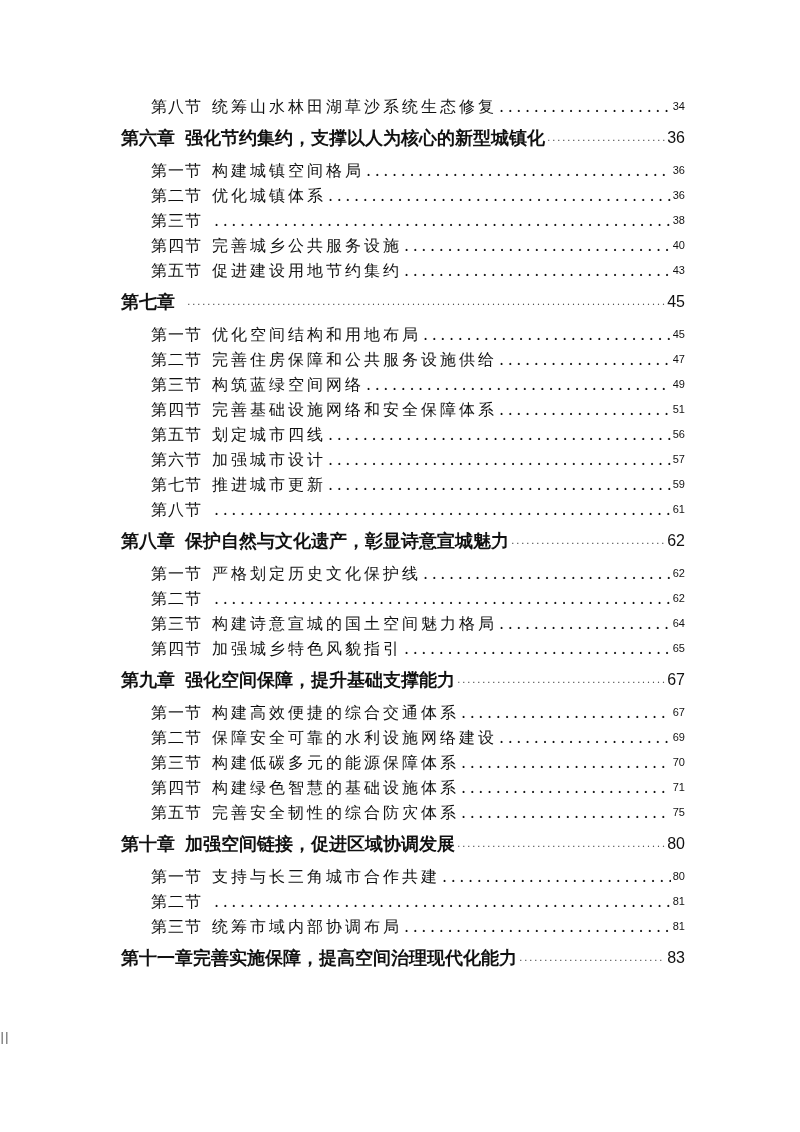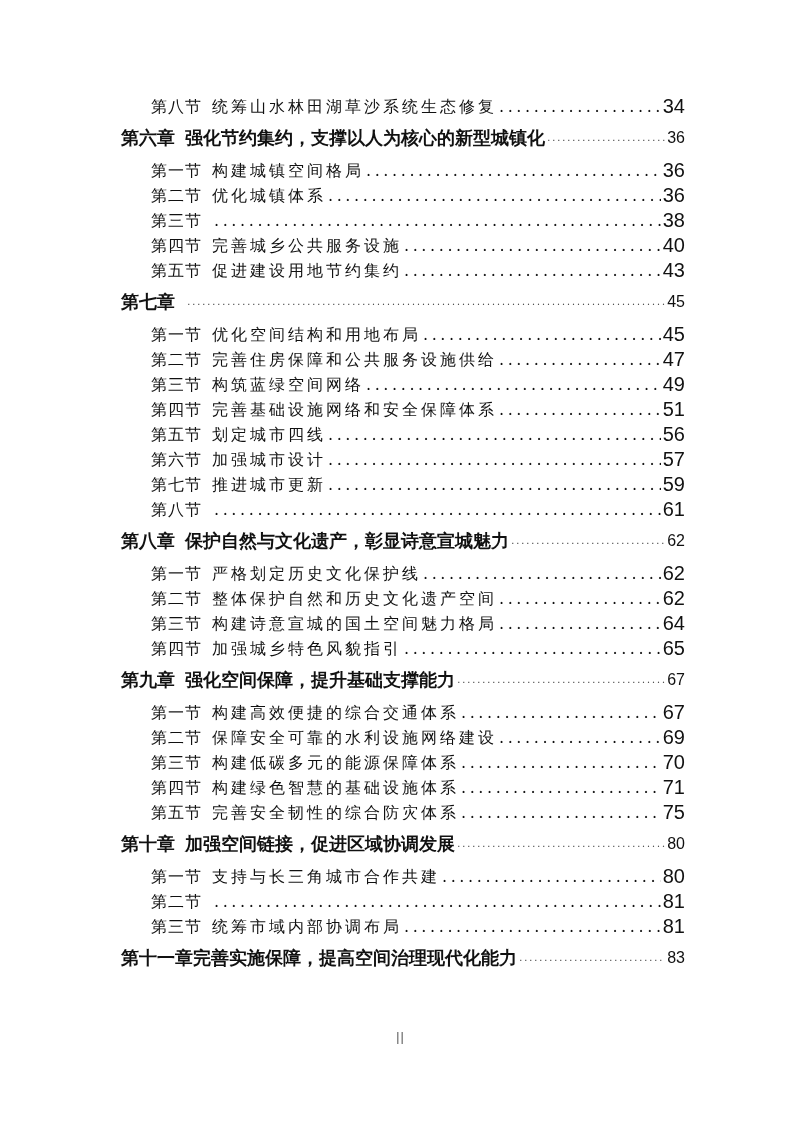--- a/index.html
+++ b/index.html
@@ -10,23 +10,23 @@
   .chapter { font-size: 18px; font-weight: bold; height: 26px; line-height: 26px; margin-top: 6px; margin-bottom: 7px; }
   .section { font-size: 16px; font-family: "DejaVu Serif", "Liberation Serif", serif; height: 25px; line-height: 25px; padding-left: 30px; letter-spacing: 3px; }
   .section .num { letter-spacing: 1px; }
   .num { flex: 0 0 auto; }
   .sp { display: inline-block; width: 10px; }
   .title { flex: 0 0 auto; }
   .leader { flex: 1 1 auto; overflow: hidden; margin: 0 2px; position: relative; height: 1em; }
   .leader::after { content: "........................................................................................................................................................................................................"; position: absolute; left: 0; bottom: 0; letter-spacing: 3.5px; font-weight: normal; }
   .chapter .leader::after { letter-spacing: 1.5px; font-size: 11px; color: #555; }
   .section .leader::after { letter-spacing: 3.6px; font-size: 16px; }
-  .page { flex: 0 0 auto; font-family: "Liberation Sans", sans-serif; font-weight: normal; font-size: 20px; letter-spacing: 0; }
+  .page { flex: 0 0 auto; font-family: "Liberation Sans", sans-serif; font-weight: normal; font-size: 11px; letter-spacing: 0; }
   .chapter .page { font-size: 16px; }
-  .footer { position: absolute; left: 0; width: 800px; top: 1030px; text-align: center; font-size: 16px; color: #888; font-family: "Liberation Sans", sans-serif; }
+  .footer { position: absolute; left: 0; width: 800px; top: 1030px; text-align: left; font-size: 16px; color: #888; font-family: "Liberation Sans", sans-serif; }
 </style>
 </head>
 <body>
 
 <div class="toc" id="toc">
     <div class="row section">
       <span class="num">第八节</span>
       <span class="sp"></span>
       <span class="title">统筹山水林田湖草沙系统生态修复</span>
       <span class="leader"></span>
@@ -144,21 +144,20 @@
     <div class="row section">
       <span class="num">第一节</span>
       <span class="sp"></span>
       <span class="title">严格划定历史文化保护线</span>
       <span class="leader"></span>
       <span class="page">62</span>
     </div>
     <div class="row section">
       <span class="num">第二节</span>
       <span class="sp"></span>
-      <span class="title">整体保护自然和历史文化遗产空间</span>
       <span class="leader"></span>
       <span class="page">62</span>
     </div>
     <div class="row section">
       <span class="num">第三节</span>
       <span class="sp"></span>
       <span class="title">构建诗意宣城的国土空间魅力格局</span>
       <span class="leader"></span>
       <span class="page">64</span>
     </div>

